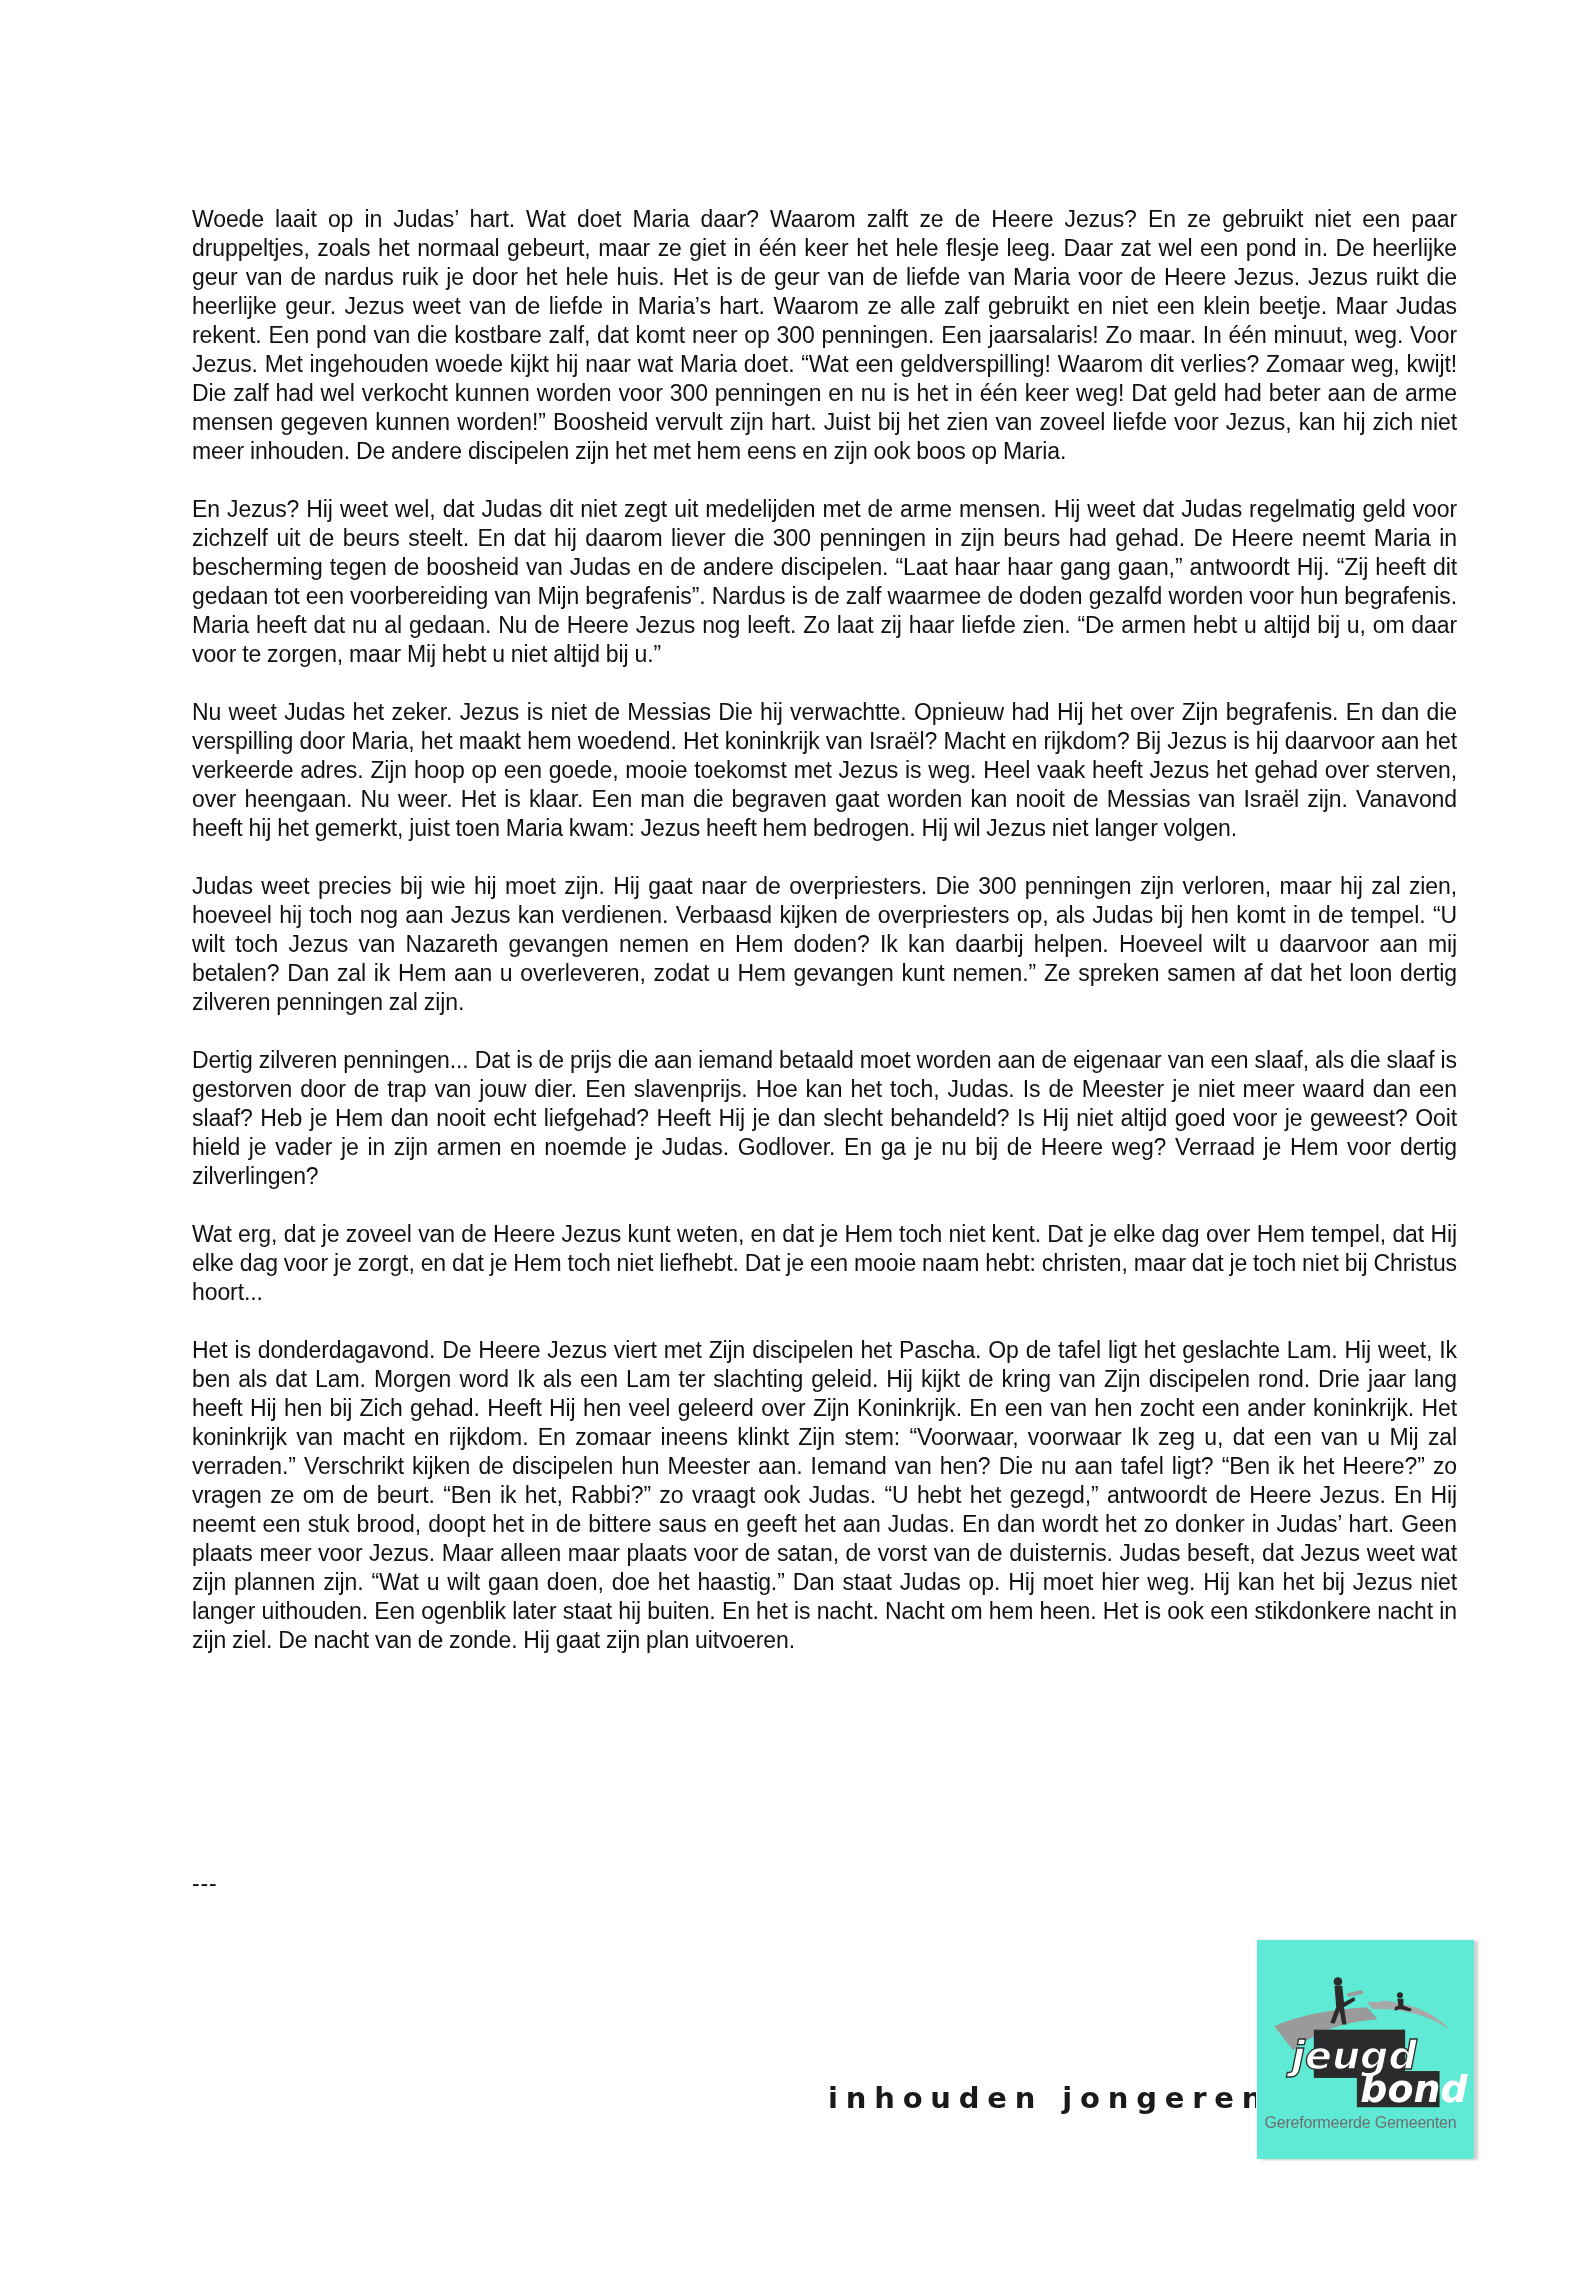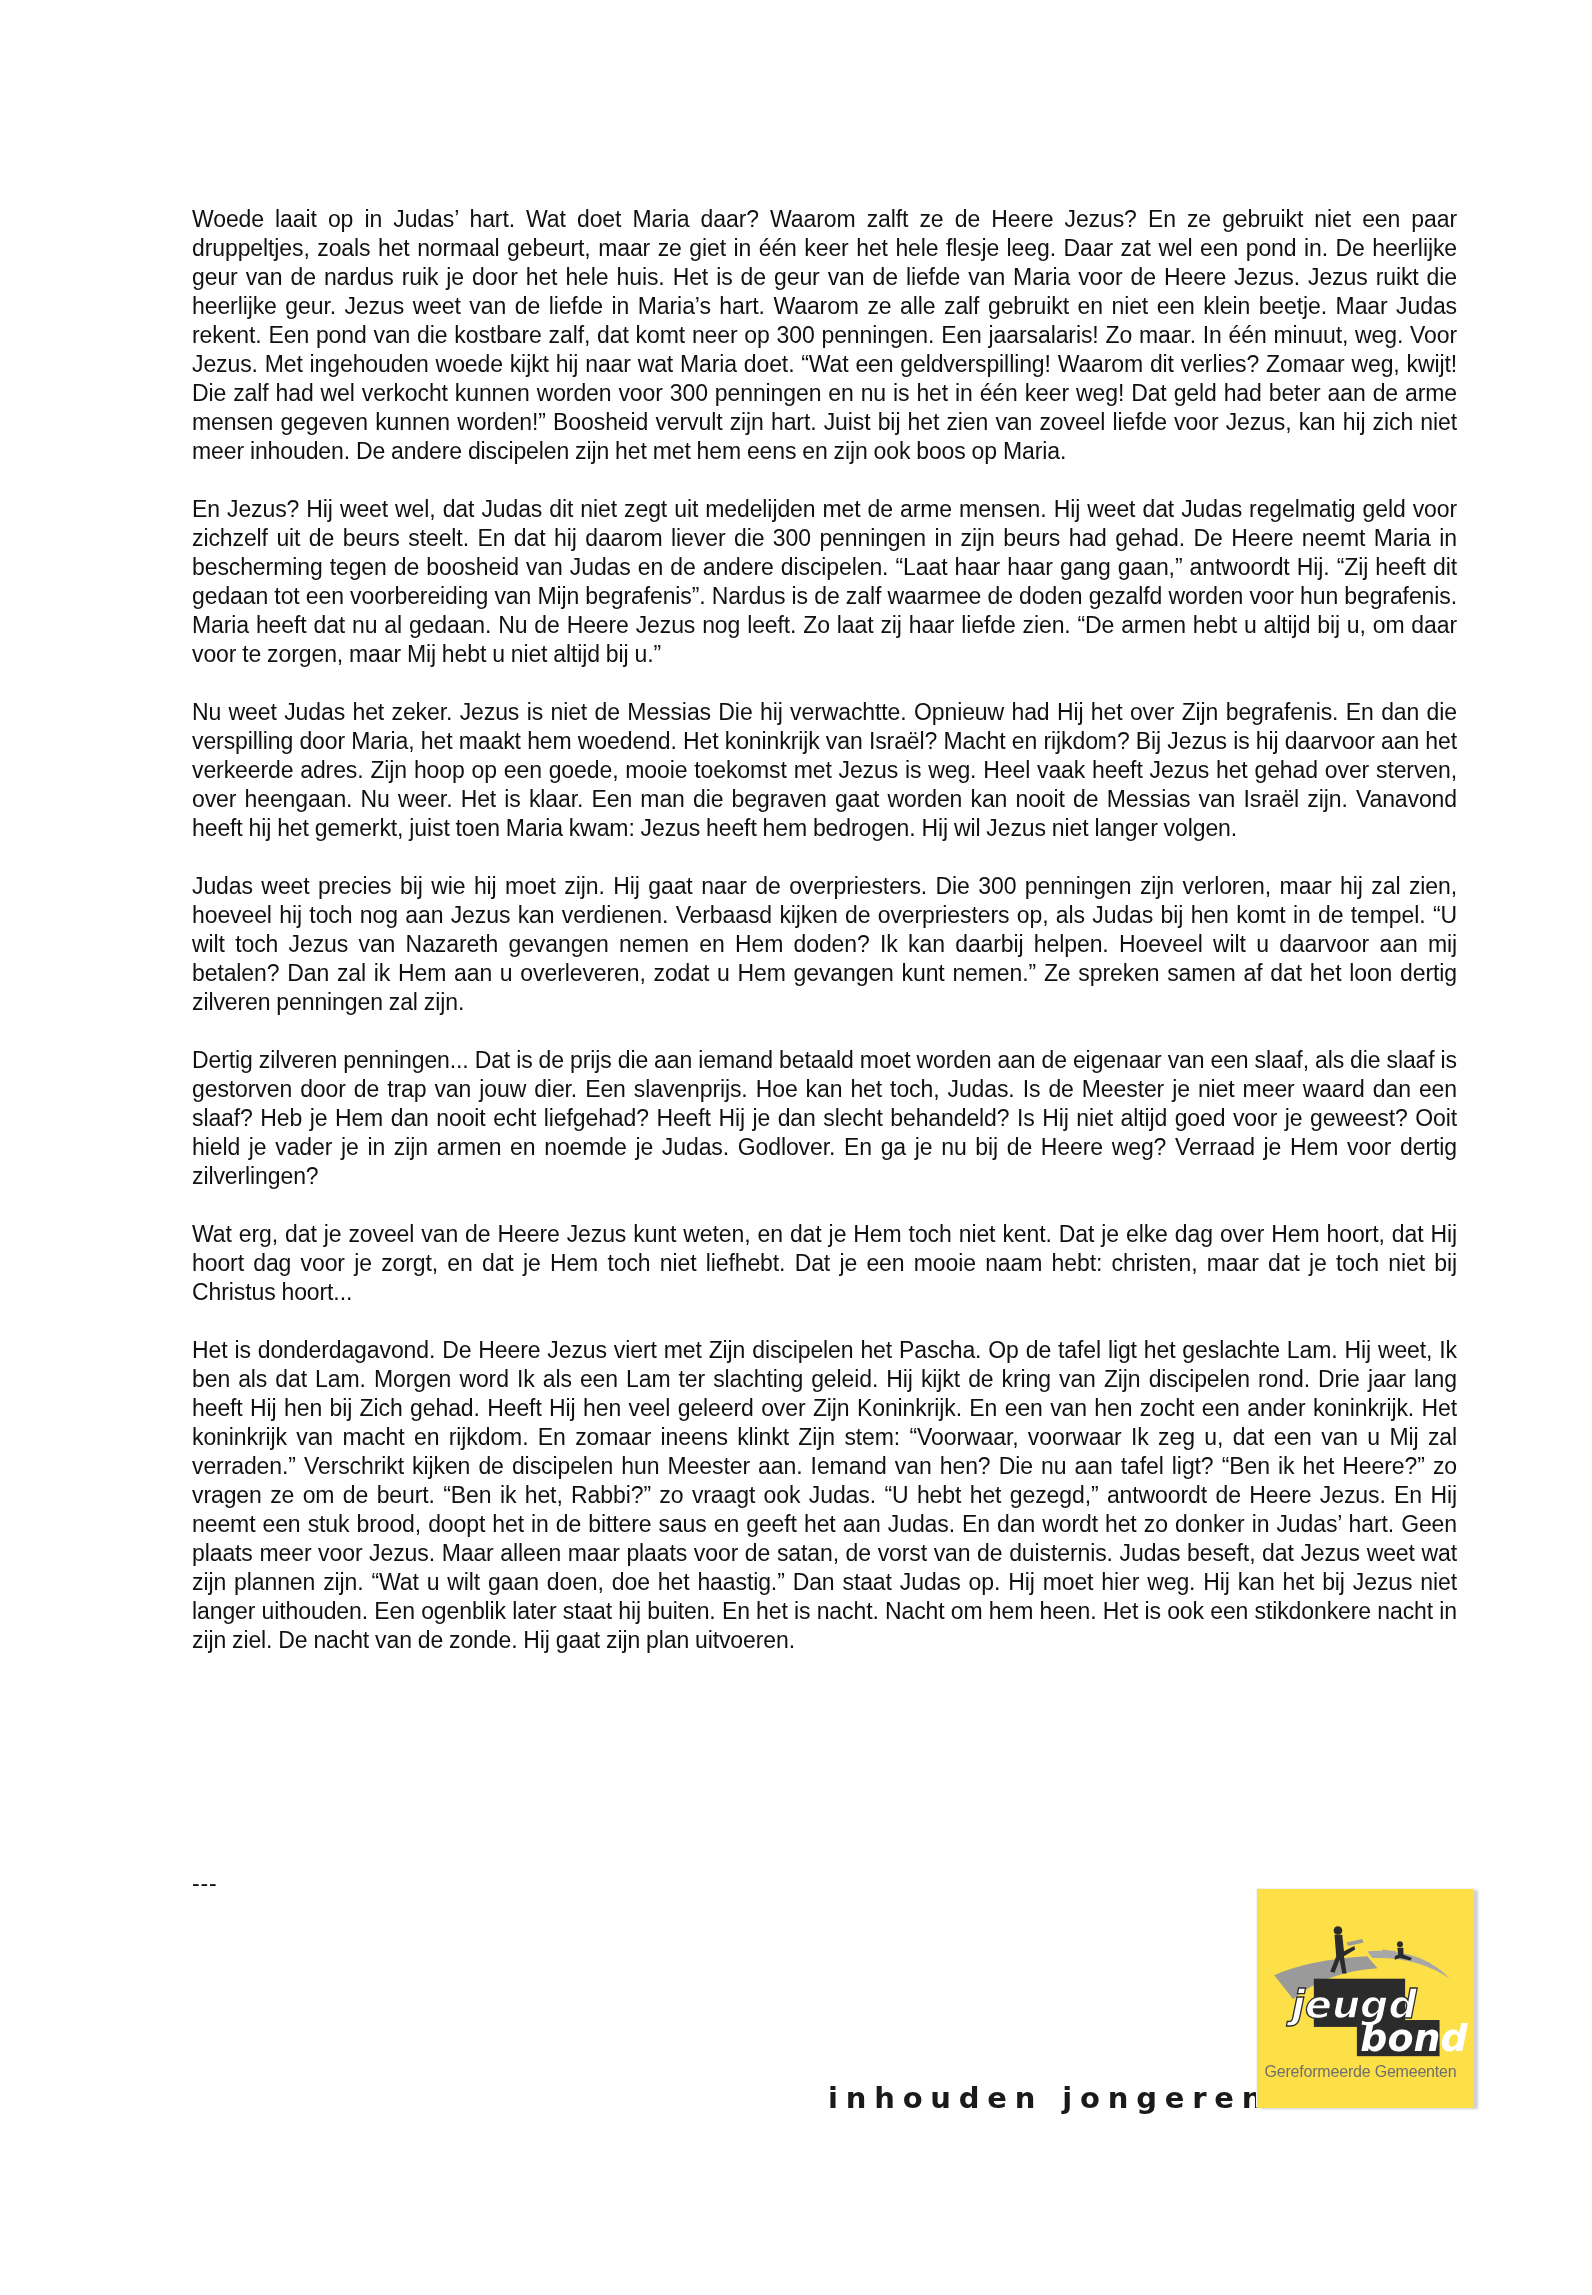--- a/index.html
+++ b/index.html
@@ -54,24 +54,24 @@
     font-size: 29px;
     letter-spacing: 7.8px;
     color: #1a1a1a;
     white-space: nowrap;
   }
   .tagline .word2 { margin-left: 19px; margin-top: 14px; }
 
   .logo-card {
     position: absolute;
     left: 1256px;
-    top: 1888px;
+    top: 1939px;
     width: 217px;
     height: 219px;
-    background: #fde047;
+    background: #5eead4;
     border-top: 0.9px solid #efefef;
     border-left: 0.9px solid #f3f3f3;
     box-shadow: 4.3px 1.7px 2.6px -0.9px #cfcfcf;
     border-radius: 1.7px;
   }
   .logo-card svg {
     position: absolute;
     left: 0; top: 0;
   }
   .logo-subtitle {
@@ -90,21 +90,21 @@
 <body>
 
 <div class="page">
 
   <div class="body-text">
     <p>Woede laait op in Judas’ hart. Wat doet Maria daar? Waarom zalft ze de Heere Jezus? En ze gebruikt niet een paar druppeltjes, zoals het normaal gebeurt, maar ze giet in één keer het hele flesje leeg. Daar zat wel een pond in. De heerlijke geur van de nardus ruik je door het hele huis. Het is de geur van de liefde van Maria voor de Heere Jezus. Jezus ruikt die heerlijke geur. Jezus weet van de liefde in Maria’s hart. Waarom ze alle zalf gebruikt en niet een klein beetje. Maar Judas rekent. Een pond van die kostbare zalf, dat komt neer op 300 penningen. Een jaarsalaris! Zo maar. In één minuut, weg. Voor Jezus. Met ingehouden woede kijkt hij naar wat Maria doet. “Wat een geldverspilling! Waarom dit verlies? Zomaar weg, kwijt! Die zalf had wel verkocht kunnen worden voor 300 penningen en nu is het in één keer weg! Dat geld had beter aan de arme mensen gegeven kunnen worden!” Boosheid vervult zijn hart. Juist bij het zien van zoveel liefde voor Jezus, kan hij zich niet meer inhouden. De andere discipelen zijn het met hem eens en zijn ook boos op Maria.</p>
     <p>En Jezus? Hij weet wel, dat Judas dit niet zegt uit medelijden met de arme mensen. Hij weet dat Judas regelmatig geld voor zichzelf uit de beurs steelt. En dat hij daarom liever die 300 penningen in zijn beurs had gehad. De Heere neemt Maria in bescherming tegen de boosheid van Judas en de andere discipelen. “Laat haar haar gang gaan,” antwoordt Hij. “Zij heeft dit gedaan tot een voorbereiding van Mijn begrafenis”. Nardus is de zalf waarmee de doden gezalfd worden voor hun begrafenis. Maria heeft dat nu al gedaan. Nu de Heere Jezus nog leeft. Zo laat zij haar liefde zien. “De armen hebt u altijd bij u, om daar voor te zorgen, maar Mij hebt u niet altijd bij u.”</p>
     <p>Nu weet Judas het zeker. Jezus is niet de Messias Die hij verwachtte. Opnieuw had Hij het over Zijn begrafenis. En dan die verspilling door Maria, het maakt hem woedend. Het koninkrijk van Israël? Macht en rijkdom? Bij Jezus is hij daarvoor aan het verkeerde adres. Zijn hoop op een goede, mooie toekomst met Jezus is weg. Heel vaak heeft Jezus het gehad over sterven, over heengaan. Nu weer. Het is klaar. Een man die begraven gaat worden kan nooit de Messias van Israël zijn. Vanavond heeft hij het gemerkt, juist toen Maria kwam: Jezus heeft hem bedrogen. Hij wil Jezus niet langer volgen.</p>
     <p>Judas weet precies bij wie hij moet zijn. Hij gaat naar de overpriesters. Die 300 penningen zijn verloren, maar hij zal zien, hoeveel hij toch nog aan Jezus kan verdienen. Verbaasd kijken de overpriesters op, als Judas bij hen komt in de tempel. “U wilt toch Jezus van Nazareth gevangen nemen en Hem doden? Ik kan daarbij helpen. Hoeveel wilt u daarvoor aan mij betalen? Dan zal ik Hem aan u overleveren, zodat u Hem gevangen kunt nemen.” Ze spreken samen af dat het loon dertig zilveren penningen zal zijn.</p>
     <p>Dertig zilveren penningen... Dat is de prijs die aan iemand betaald moet worden aan de eigenaar van een slaaf, als die slaaf is gestorven door de trap van jouw dier. Een slavenprijs. Hoe kan het toch, Judas. Is de Meester je niet meer waard dan een slaaf? Heb je Hem dan nooit echt liefgehad? Heeft Hij je dan slecht behandeld? Is Hij niet altijd goed voor je geweest? Ooit hield je vader je in zijn armen en noemde je Judas. Godlover. En ga je nu bij de Heere weg? Verraad je Hem voor dertig zilverlingen?</p>
-    <p>Wat erg, dat je zoveel van de Heere Jezus kunt weten, en dat je Hem toch niet kent. Dat je elke dag over Hem hoort, dat Hij hoort dag voor je zorgt, en dat je Hem toch niet liefhebt. Dat je een mooie naam hebt: christen, maar dat je toch niet bij Christus hoort...</p>
+    <p>Wat erg, dat je zoveel van de Heere Jezus kunt weten, en dat je Hem toch niet kent. Dat je elke dag over Hem tempel, dat Hij elke dag voor je zorgt, en dat je Hem toch niet liefhebt. Dat je een mooie naam hebt: christen, maar dat je toch niet bij Christus hoort...</p>
     <p>Het is donderdagavond. De Heere Jezus viert met Zijn discipelen het Pascha. Op de tafel ligt het geslachte Lam. Hij weet, Ik ben als dat Lam. Morgen word Ik als een Lam ter slachting geleid. Hij kijkt de kring van Zijn discipelen rond. Drie jaar lang heeft Hij hen bij Zich gehad. Heeft Hij hen veel  geleerd over Zijn Koninkrijk. En een van hen zocht een ander koninkrijk. Het koninkrijk van macht en rijkdom. En zomaar ineens klinkt Zijn stem: “Voorwaar, voorwaar Ik zeg u, dat een van u Mij zal verraden.” Verschrikt kijken de discipelen hun Meester aan. Iemand van hen? Die nu aan tafel ligt? “Ben ik het Heere?” zo vragen ze om de beurt. “Ben ik het, Rabbi?” zo vraagt ook Judas. “U hebt het gezegd,” antwoordt de Heere Jezus. En Hij neemt een stuk brood, doopt het in de bittere saus en geeft het aan Judas. En dan wordt het zo donker in Judas’ hart. Geen plaats meer voor Jezus. Maar alleen maar plaats voor de satan, de vorst van de duisternis. Judas beseft, dat Jezus weet wat zijn plannen zijn. “Wat u wilt gaan doen, doe het haastig.” Dan staat Judas op. Hij moet hier weg. Hij kan het bij Jezus niet langer uithouden. Een ogenblik later staat hij buiten. En het is nacht. Nacht om hem heen. Het is ook een stikdonkere nacht in zijn ziel. De nacht van de zonde. Hij gaat zijn plan uitvoeren.</p>
   </div>
 
   <div class="separator">---</div>
 
   <div class="tagline"><span>inhouden</span><span class="word2">jongeren</span></div>
 
   <div class="logo-card">
     <svg width="217" height="219" viewBox="0 0 252 254">
 

